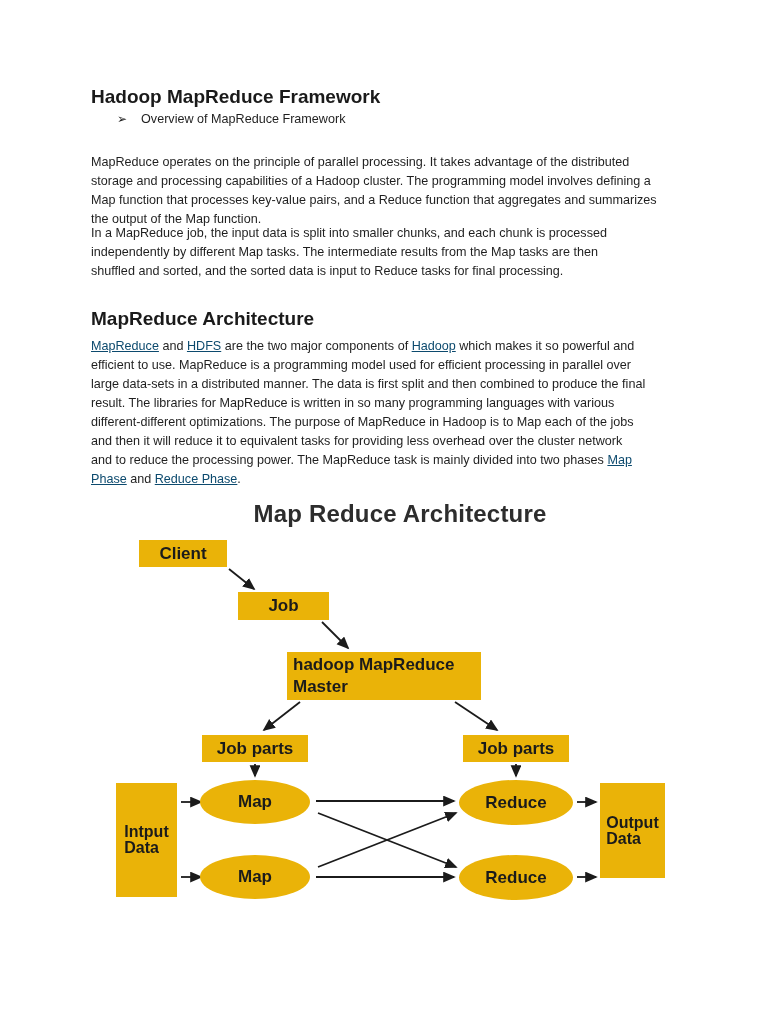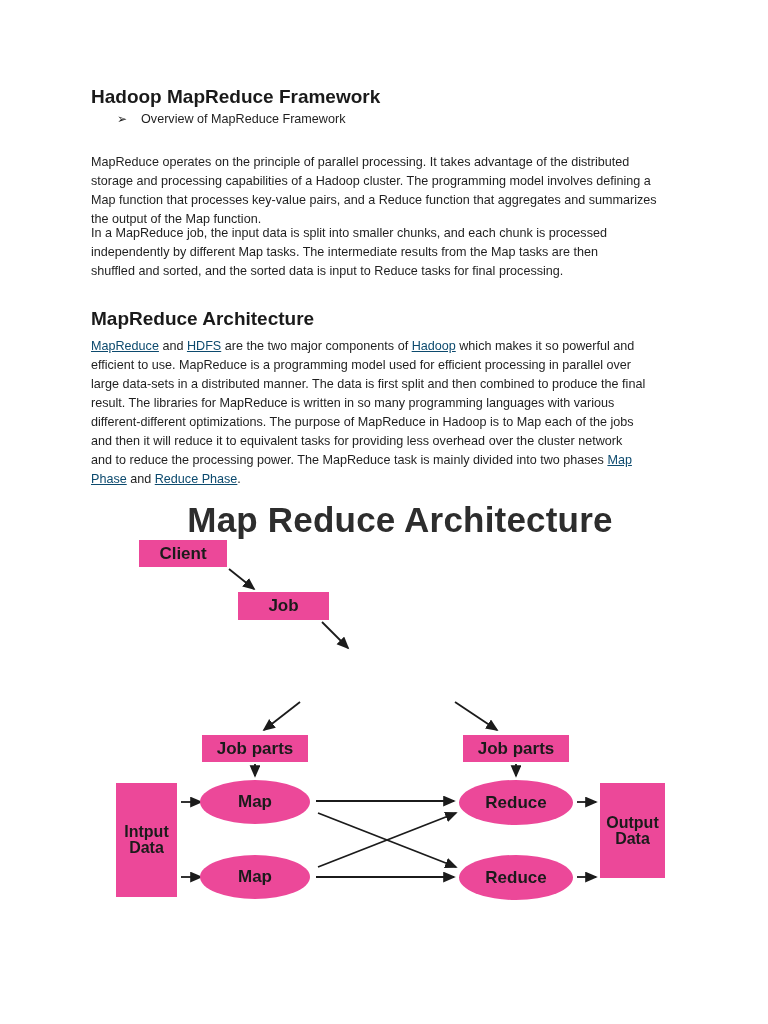--- a/index.html
+++ b/index.html
@@ -7,23 +7,23 @@
         font-family:"Liberation Sans","DejaVu Sans",sans-serif;color:#1f1f1f;}
   .abs{position:absolute;}
   .doc-h{font-size:19px;font-weight:bold;color:#1a1a1a;}
   .doc-p{font-size:12.6px;line-height:19px;white-space:pre-line;width:600px;color:#1f1f1f;}
   .bullet-row{display:flex;align-items:center;font-size:12.6px;}
   .bullet-glyph{margin-right:14px;font-size:12px;color:#1a1a1a;}
   .doc-link{color:#0c4a6e;text-decoration:underline;cursor:pointer;}
   
   .diagram{position:absolute;left:0;top:490px;width:768px;height:430px;}
   .dg-title{position:absolute;left:110px;top:10px;width:580px;text-align:center;
-            font-size:35px;font-weight:600;color:#2d2d2d;letter-spacing:.2px;}
-  .node{position:absolute;background:#ec4899;color:#1b1b1b;font-weight:bold;
-        display:flex;align-items:center;justify-content:center;text-align:center;}
+            font-size:24px;font-weight:600;color:#2d2d2d;letter-spacing:.2px;}
+  .node{position:absolute;background:#eab308;color:#1b1b1b;font-weight:bold;
+        display:flex;align-items:center;justify-content:center;text-align:left;}
   .rect{font-size:17px;}
   .ellipse{border-radius:50%;font-size:17px;}
   .io{font-size:16px;line-height:16px;white-space:pre-line;}
   .master{line-height:22px;padding:0 6px;box-sizing:border-box;}
   svg.arrows{position:absolute;left:0;top:0;width:768px;height:430px;}
 </style>
 </head>
 <body>
 
 <div class="page">
@@ -80,20 +80,21 @@
         <line x1="318" y1="377" x2="456" y2="323"></line>
         <line x1="577" y1="312" x2="596" y2="312"></line>
         <line x1="577" y1="387" x2="596" y2="387"></line>
       </g>
     </svg>
 
     <div class="node rect" style="left:139px;top:50px;width:88px;height:27px;">Client</div>
 
     <div class="node rect" style="left:238px;top:102px;width:91px;height:28px;">Job</div>
 
+    <div class="node rect master" style="left:287px;top:162px;width:194px;height:48px;">hadoop MapReduce Master</div>
 
     <div class="node rect" style="left:202px;top:245px;width:106px;height:27px;">Job parts</div>
 
     <div class="node rect" style="left:463px;top:245px;width:106px;height:27px;">Job parts</div>
 
     <div class="node ellipse" style="left:200px;top:290px;width:110px;height:44px;">Map</div>
 
     <div class="node ellipse" style="left:200px;top:365px;width:110px;height:44px;">Map</div>
 
     <div class="node ellipse" style="left:459px;top:290px;width:114px;height:45px;">Reduce</div>

